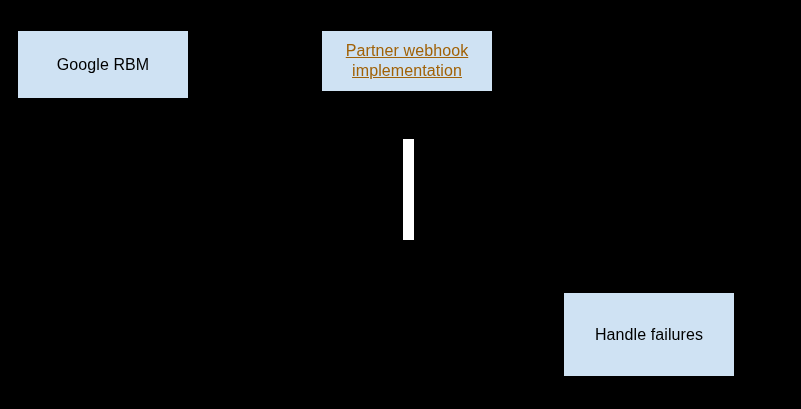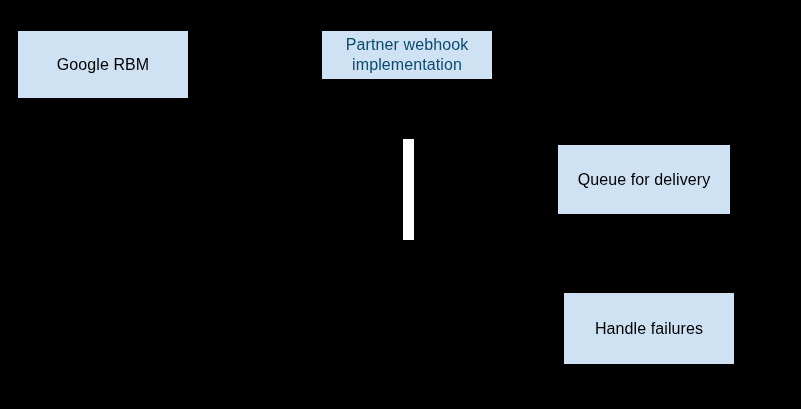--- a/index.html
+++ b/index.html
@@ -39,28 +39,25 @@
 </style>
 </head>
 <body style="background: rgb(0, 0, 0);">
 
 <div id="canvas" style="width: 801px; height: 409px; background: rgb(0, 0, 0);">
 
   <div class="node" style="left: 18px; top: 31px; width: 170px; height: 67px; background: rgb(207, 226, 243); color: rgb(0, 0, 0); align-items: center;">
     <span>Google RBM</span>
   </div>
 
-  <div class="node" style="left: 322px; top: 31px; width: 170px; height: 48px; background: rgb(207, 226, 243); color: #0c4a6e;">
+  <div class="node" style="left: 322px; top: 31px; width: 170px; height: 60px; background: rgb(207, 226, 243); color: #a16207; text-decoration: underline;">
     <span>Partner webhook
 implementation</span>
   </div>
 
-  <div class="node" style="left: 558px; top: 145px; width: 172px; height: 69px; background: rgb(207, 226, 243); color: rgb(0, 0, 0);">
-    <span>Queue for delivery</span>
-  </div>
 
-  <div class="node" style="left: 564px; top: 293px; width: 170px; height: 71px; background: rgb(207, 226, 243); color: rgb(0, 0, 0);">
+  <div class="node" style="left: 564px; top: 293px; width: 170px; height: 83px; background: rgb(207, 226, 243); color: rgb(0, 0, 0);">
     <span>Handle failures</span>
   </div>
 
   <div class="connector-bar" style="left: 403px; top: 139px; width: 11px; height: 101px; background: rgb(255, 255, 255);"></div>
 
 </div>
 
 </body></html>

